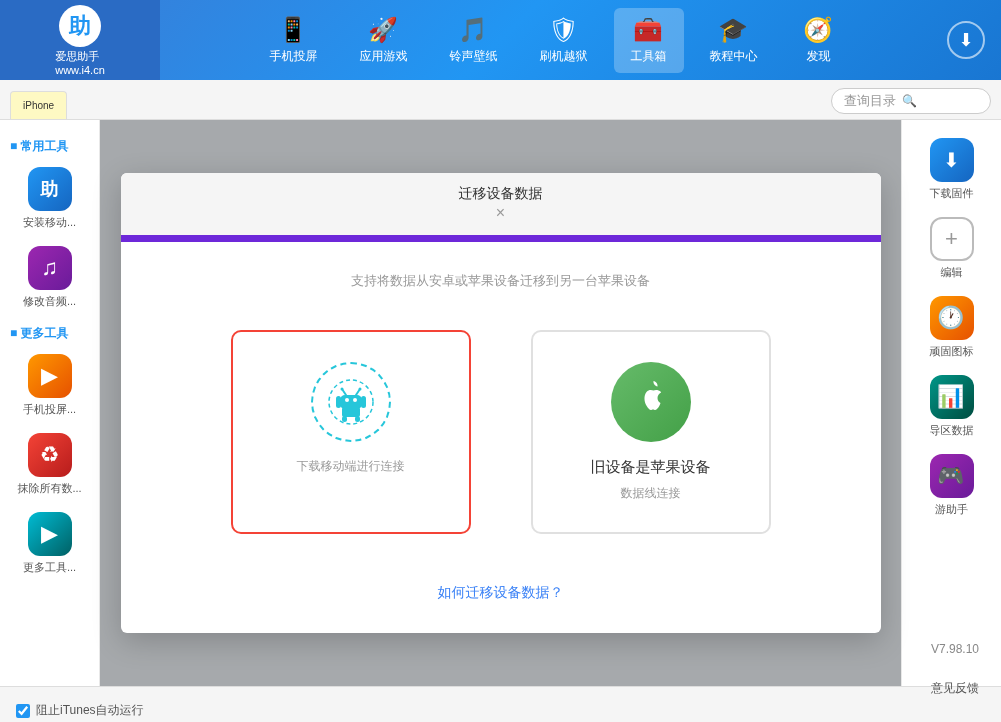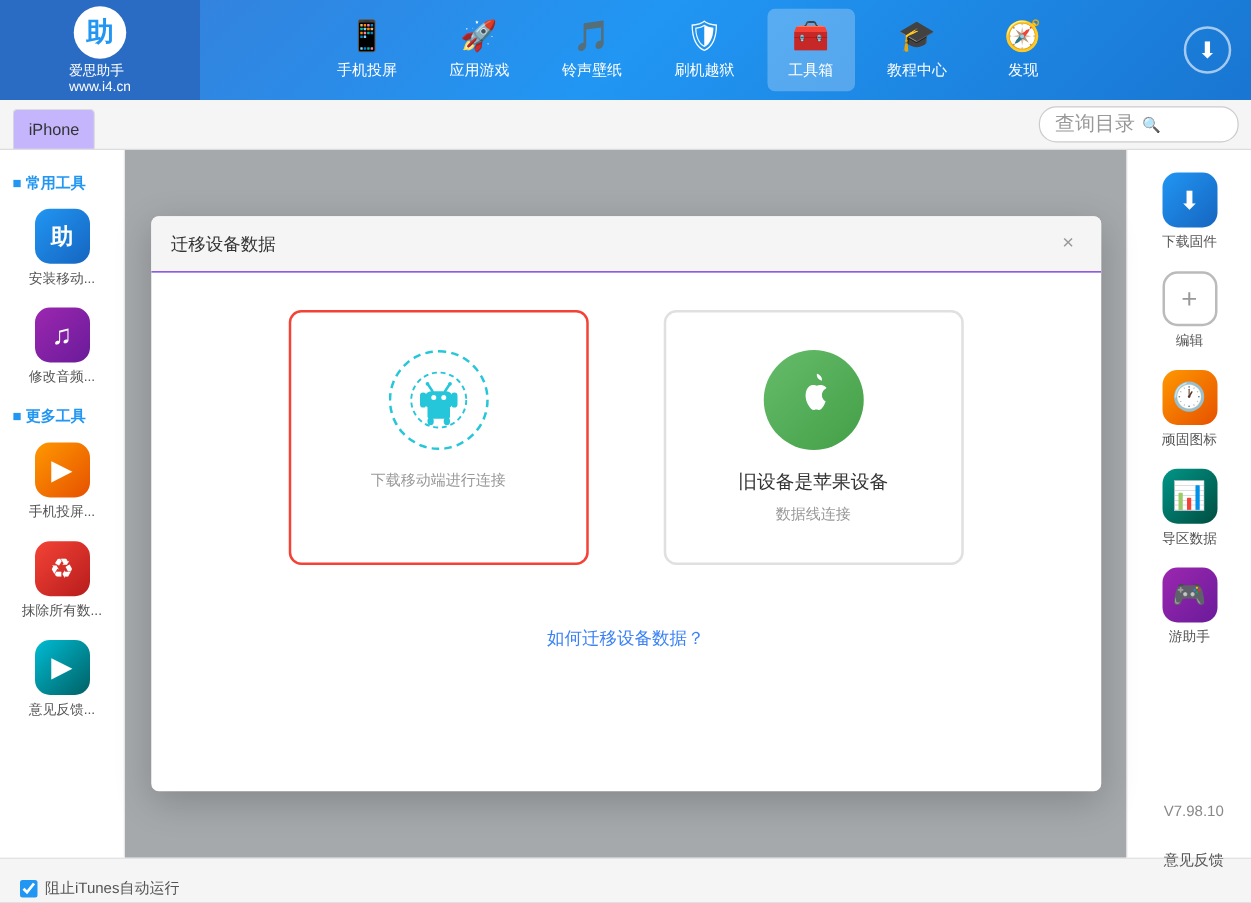--- a/index.html
+++ b/index.html
@@ -45,23 +45,23 @@
     }
 
     
     .device-bar {
       width: 100%; height: 40px;
       background: #f5f5f5;
       display: flex; align-items: flex-end;
       border-bottom: 1px solid #ddd;
     }
     .device-tab {
-      padding: 8px 12px; background: #c4b5fd;
+      padding: 8px 12px; background: #fef9c3;
       border: 1px solid #ddd; border-bottom: none;
-      font-size: 13px; color: #333;
+      font-size: 10px; color: #333;
       border-radius: 4px 4px 0 0;
       margin-left: 10px;
     }
     .search-area {
       margin-left: auto; margin-right: 10px; margin-bottom: 5px;
       display: flex; align-items: center;
     }
     .search-box {
       border: 1px solid #ccc; border-radius: 14px;
       padding: 3px 12px; font-size: 12px; width: 160px;
@@ -129,22 +129,22 @@
       background: #fff;
       border-radius: 6px;
       width: 760px; min-height: 460px;
       box-shadow: 0 8px 30px rgba(0,0,0,0.2);
       overflow: hidden;
       position: relative;
     }
     .modal-header {
       background: #f5f5f5;
       padding: 12px 16px;
-      border-bottom: 1px solid #6d28d9;
-      display: flex; align-items: flex-end; justify-content: space-between;
+      border-bottom: 7px solid #6d28d9;
+      display: flex; align-items: center; justify-content: space-between; flex-direction: column;
     }
     .modal-title { font-size: 14px; color: #333; font-weight: 500; }
     .modal-close {
       cursor: pointer; color: #999; font-size: 16px;
       width: 20px; height: 20px;
       display: flex; align-items: center; justify-content: center;
     }
     .modal-body {
       padding: 30px 40px 40px;
       display: flex; flex-direction: column; align-items: center;
@@ -256,21 +256,21 @@
   </div>
   <div class="nav-right">
     <div class="download-btn">⬇</div>
   </div>
 </div>
 
 <div class="device-bar">
   <div class="device-tab">iPhone</div>
   <div class="search-area">
     <div class="search-box">
-      <span style="color:#999;font-size:16px;">查询目录</span>
+      <span style="color:#999;font-size:13px;">查询目录</span>
       <span style="color:#bbb;">🔍</span>
     </div>
   </div>
 </div>
 
 <div class="main-area">
 
   <div class="sidebar">
     <div class="sidebar-section-title">■ 常用工具</div>
     <div class="sidebar-item">
@@ -285,35 +285,36 @@
     <div class="sidebar-item">
       <div class="sidebar-icon icon-orange">▶</div>
       <span>手机投屏...</span>
     </div>
     <div class="sidebar-item">
       <div class="sidebar-icon icon-red">♻</div>
       <span>抹除所有数...</span>
     </div>
     <div class="sidebar-item">
       <div class="sidebar-icon icon-cyan">▶</div>
-      <span>意见反馈...</span>
+      <span>更多工具...</span>
     </div>
   </div>
 
   <div class="center-content">
 
     <div style="position:absolute;top:0;left:0;right:0;bottom:0;background:#eceff1;display:grid;grid-template-columns:repeat(4,1fr);gap:16px;padding:20px;opacity:0.3;"></div>
 
     <div class="modal-overlay">
       <div class="modal">
         <div class="modal-header">
           <span class="modal-title">迁移设备数据</span>
           <span class="modal-close">×</span>
         </div>
         <div class="modal-body">
+          <div class="modal-subtitle">支持将数据从安卓或苹果设备迁移到另一台苹果设备</div>
           <div class="modal-options">
 
             <div class="option-card selected">
               <div class="option-icon-wrap android-icon-wrap">
                 <svg width="48" height="48" viewBox="0 0 48 48" fill="none" xmlns="http://www.w3.org/2000/svg">
 
                   <circle cx="24" cy="24" r="22" stroke="#26c6da" stroke-width="1.5" stroke-dasharray="4 3" fill="none"></circle>
 
                   <rect x="13" y="17" width="22" height="14" rx="5" fill="#26c6da"></rect>
 

